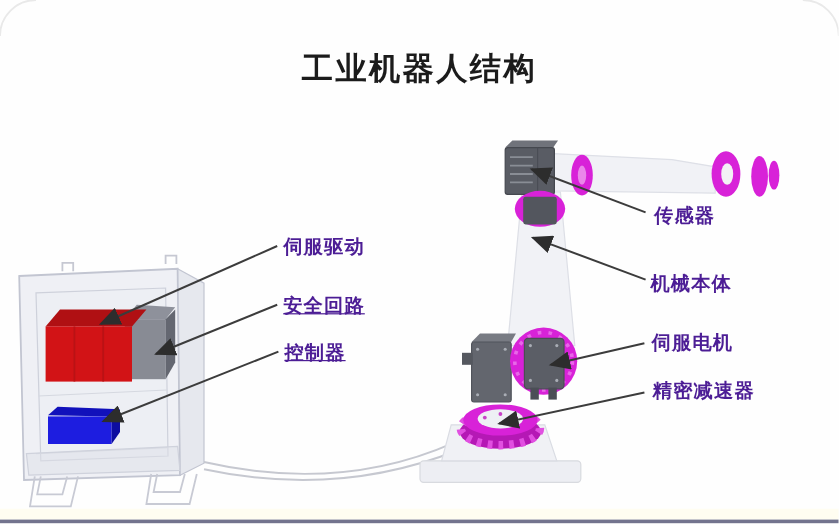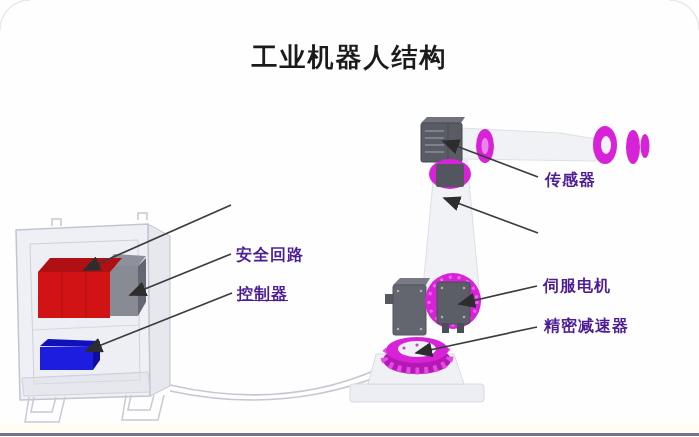--- a/index.html
+++ b/index.html
@@ -16,21 +16,21 @@
     font-size:26px;font-weight:800;letter-spacing:2px;
     color:#1b1b1b;
   }
   .diagram-svg{position:absolute;left:0;top:0;}
   .callout-label{
     position:absolute;
     font-size:16px;font-weight:600;color:#4c1d95;
     white-space:nowrap;letter-spacing:1px;
   }
   .lbl-servo-drive{left:236px;top:196px;}
-  .lbl-safety-circuit{left:236px;top:245px;}
+  .lbl-safety-circuit{left:236px;top:245px;text-decoration:underline;}
   .lbl-controller{left:237px;top:284px;text-decoration:underline;}
   .lbl-sensor{left:545px;top:170px;}
   .lbl-body{left:542px;top:227px;}
   .lbl-servo-motor{left:543px;top:276px;}
   .lbl-reducer{left:544px;top:316px;}
   .bottom-cream{
     position:absolute;left:0;right:0;top:424px;height:9px;
     background:#fffcec;opacity:.75;
   }
   .bottom-bar{
@@ -166,21 +166,23 @@
       <line x1="231" y1="205" x2="84" y2="270" marker-end="url(#arrow)"></line>
       <line x1="231" y1="254" x2="130" y2="295" marker-end="url(#arrow)"></line>
       <line x1="232" y1="293" x2="86" y2="351" marker-end="url(#arrow)"></line>
       <line x1="538" y1="177" x2="443" y2="141" marker-end="url(#arrow)"></line>
       <line x1="538" y1="233" x2="444" y2="198" marker-end="url(#arrow)"></line>
       <line x1="537" y1="286" x2="459" y2="304" marker-end="url(#arrow)"></line>
       <line x1="537" y1="327" x2="416" y2="353" marker-end="url(#arrow)"></line>
     </g>
   </svg>
 
+  <div class="callout-label lbl-servo-drive">伺服驱动</div>
   <div class="callout-label lbl-safety-circuit">安全回路</div>
   <div class="callout-label lbl-controller">控制器</div>
   <div class="callout-label lbl-sensor">传感器</div>
+  <div class="callout-label lbl-body">机械本体</div>
   <div class="callout-label lbl-servo-motor">伺服电机</div>
   <div class="callout-label lbl-reducer">精密减速器</div>
 
   <div class="bottom-cream"></div>
   <div class="bottom-bar"></div>
 </div>
 
 </body></html>

